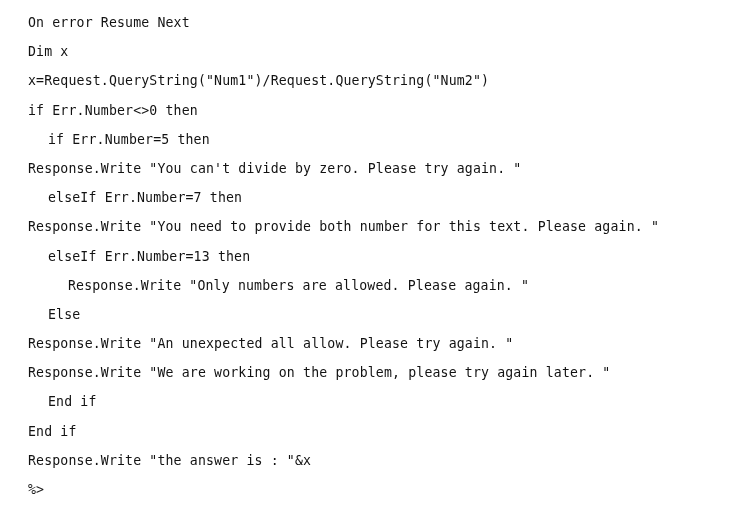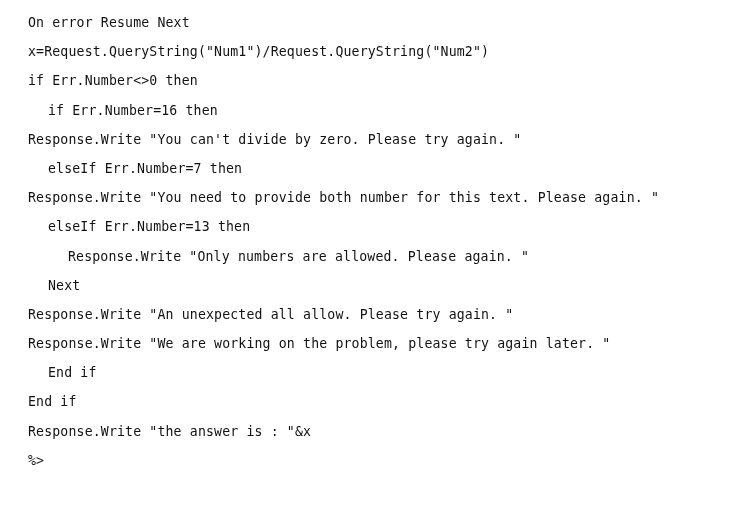--- a/index.html
+++ b/index.html
@@ -34,28 +34,29 @@
   .indent-2 { padding-left: 40px; }
   .code-line.faint {
     color: #1a1a1a;
   }
 </style>
 </head>
 <body>
 
 <div id="code-listing">
   <div class="code-line">On error Resume Next</div>
+  <div class="code-line">Dim x</div>
   <div class="code-line">x=Request.QueryString("Num1")/Request.QueryString("Num2")</div>
   <div class="code-line">if Err.Number&lt;&gt;0 then</div>
-  <div class="code-line indent-1">if Err.Number=16 then</div>
+  <div class="code-line indent-1">if Err.Number=5 then</div>
   <div class="code-line">Response.Write "You can't divide by zero. Please try again. "</div>
   <div class="code-line indent-1">elseIf Err.Number=7 then</div>
   <div class="code-line">Response.Write "You need to provide both number for this text. Please again. "</div>
   <div class="code-line indent-1">elseIf Err.Number=13 then</div>
   <div class="code-line indent-2">Response.Write "Only numbers are allowed. Please again. "</div>
-  <div class="code-line indent-1">Next</div>
+  <div class="code-line indent-1">Else</div>
   <div class="code-line">Response.Write "An unexpected all allow. Please try again. "</div>
   <div class="code-line">Response.Write "We are working on the problem, please try again later. "</div>
   <div class="code-line indent-1">End if</div>
   <div class="code-line">End if</div>
   <div class="code-line">Response.Write "the answer is : "&amp;x</div>
   <div class="code-line faint">%&gt;</div>
 </div>
 
 </body></html>

